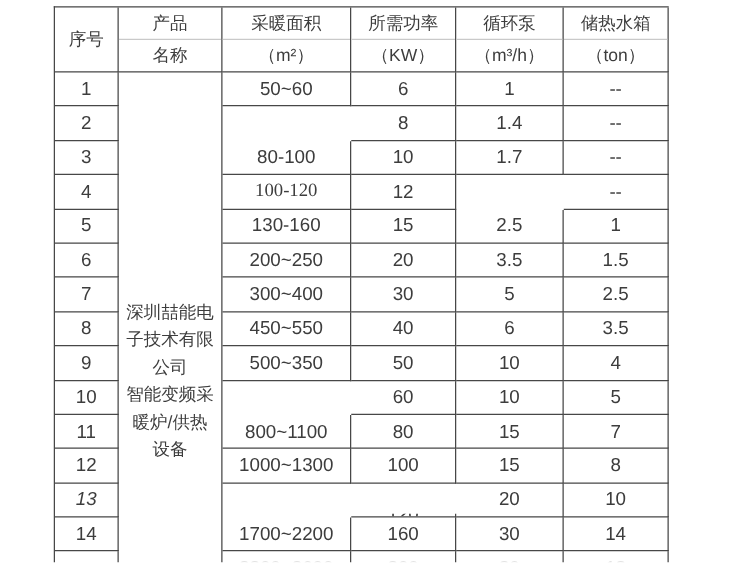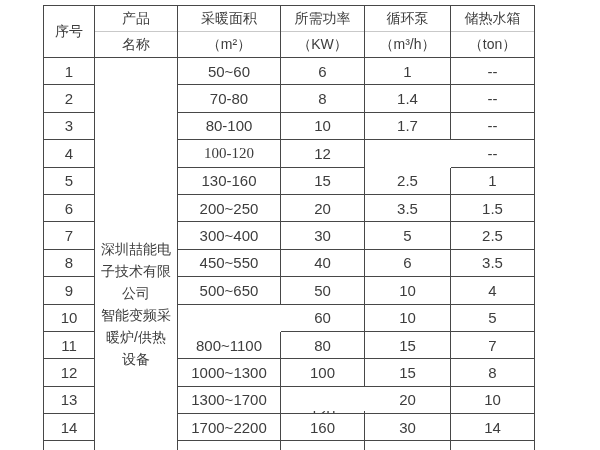--- a/index.html
+++ b/index.html
@@ -103,21 +103,20 @@
 暖炉/供热
 设备</div>
 
   <div class="cell col-index" style="grid-row: 3;">1</div>
   <div class="cell col-area" style="grid-row: 3;">50~60</div>
   <div class="cell col-power" style="grid-row: 3;">6</div>
   <div class="cell col-pump" style="grid-row: 3;">1</div>
   <div class="cell col-tank" style="grid-row: 3;">--</div>
 
   <div class="cell col-index" style="grid-row: 4;">2</div>
-  <div class="cell col-area" style="grid-row: 4;">70-80</div>
   <div class="cell col-power" style="grid-row: 4;">8</div>
   <div class="cell col-pump" style="grid-row: 4;">1.4</div>
   <div class="cell col-tank" style="grid-row: 4;">--</div>
 
   <div class="cell col-index" style="grid-row: 5;">3</div>
   <div class="cell col-area" style="grid-row: 5;">80-100</div>
   <div class="cell col-power" style="grid-row: 5;">10</div>
   <div class="cell col-pump" style="grid-row: 5;">1.7</div>
   <div class="cell col-tank" style="grid-row: 5;">--</div>
 
@@ -144,21 +143,21 @@
   <div class="cell col-pump" style="grid-row: 9;">5</div>
   <div class="cell col-tank" style="grid-row: 9;">2.5</div>
 
   <div class="cell col-index" style="grid-row: 10;">8</div>
   <div class="cell col-area" style="grid-row: 10;">450~550</div>
   <div class="cell col-power" style="grid-row: 10;">40</div>
   <div class="cell col-pump" style="grid-row: 10;">6</div>
   <div class="cell col-tank" style="grid-row: 10;">3.5</div>
 
   <div class="cell col-index" style="grid-row: 11;">9</div>
-  <div class="cell col-area" style="grid-row: 11;">500~650</div>
+  <div class="cell col-area" style="grid-row: 11;">500~350</div>
   <div class="cell col-power" style="grid-row: 11;">50</div>
   <div class="cell col-pump" style="grid-row: 11;">10</div>
   <div class="cell col-tank" style="grid-row: 11;">4</div>
 
   <div class="cell col-index" style="grid-row: 12;">10</div>
   <div class="cell col-power" style="grid-row: 12;">60</div>
   <div class="cell col-pump" style="grid-row: 12;">10</div>
   <div class="cell col-tank" style="grid-row: 12;">5</div>
 
   <div class="cell col-index" style="grid-row: 13;">11</div>
@@ -166,22 +165,21 @@
   <div class="cell col-power" style="grid-row: 13;">80</div>
   <div class="cell col-pump" style="grid-row: 13;">15</div>
   <div class="cell col-tank" style="grid-row: 13;">7</div>
 
   <div class="cell col-index" style="grid-row: 14;">12</div>
   <div class="cell col-area" style="grid-row: 14;">1000~1300</div>
   <div class="cell col-power" style="grid-row: 14;">100</div>
   <div class="cell col-pump" style="grid-row: 14;">15</div>
   <div class="cell col-tank" style="grid-row: 14;">8</div>
 
-  <div class="cell col-index" style="grid-row: 15;">13</div>
-  <div class="cell col-area" style="grid-row: 15;">1300~1700</div>
+  <div class="cell col-index" style="grid-row: 15; font-style: italic;">13</div>
   <div class="cell col-power" style="grid-row: 15; margin-top: 24px;">120</div>
   <div class="cell col-pump" style="grid-row: 15;">20</div>
   <div class="cell col-tank" style="grid-row: 15;">10</div>
 
   <div class="cell col-index" style="grid-row: 16;">14</div>
   <div class="cell col-area" style="grid-row: 16;">1700~2200</div>
   <div class="cell col-power" style="grid-row: 16;">160</div>
   <div class="cell col-pump" style="grid-row: 16;">30</div>
   <div class="cell col-tank" style="grid-row: 16;">14</div>
 

